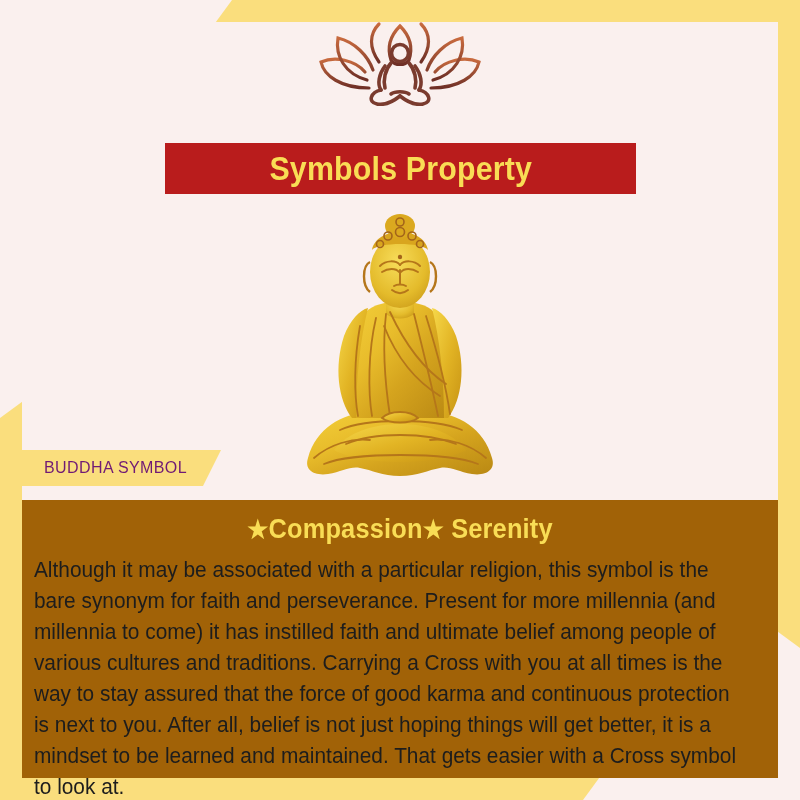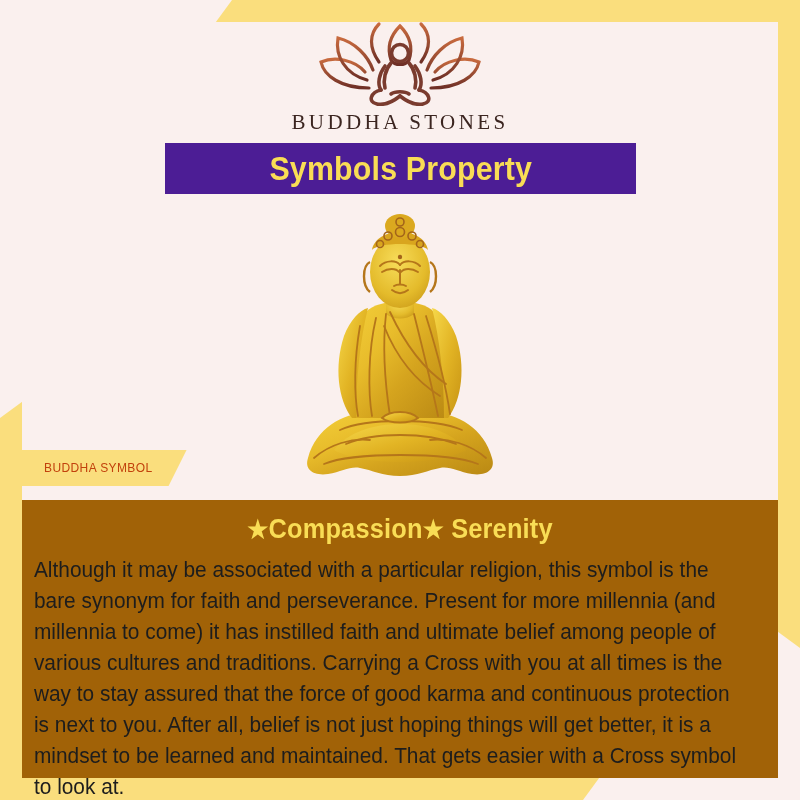--- a/index.html
+++ b/index.html
@@ -90,21 +90,21 @@
     font-weight: 400;
   }
 
   
   .title-plate {
     position: absolute;
     left: 165px;
     top: 143px;
     width: 471px;
     height: 51px;
-    background: #4c1d95;
+    background: #b91c1c;
     display: flex;
     align-items: center;
     justify-content: center;
   }
   .title-text {
     font-family: "Liberation Sans Narrow", "Liberation Sans", sans-serif;
     font-size: 33px;
     font-weight: 700;
     color: #f9dd55;
     letter-spacing: 0.2px;
@@ -134,22 +134,22 @@
     top: 450px;
     height: 36px;
     padding: 0 34px 0 22px;
     background: #fade7d;
     display: flex;
     align-items: center;
     clip-path: polygon(0 0, 100% 0, calc(100% - 18px) 100%, 0 100%);
     z-index: 4;
   }
   .ribbon-text {
-    color: #c2410c;
-    font-size: 12px;
+    color: #701a75;
+    font-size: 16px;
     font-weight: 400;
     letter-spacing: 0.4px;
     white-space: nowrap;
   }
 
   
   .content {
     position: absolute;
     left: 22px;
     right: 22px;
@@ -233,21 +233,20 @@
           <path d="M86 45 C 80 52, 78 62, 80 70"></path>
           <path d="M104 45 C 110 52, 112 62, 110 70"></path>
 
           <path d="M76 72 C 66 74, 62 84, 72 86 C 82 88, 90 82, 95 78"></path>
           <path d="M114 72 C 124 74, 128 84, 118 86 C 108 88, 100 82, 95 78"></path>
 
           <path d="M86 76 C 90 73, 100 73, 104 76"></path>
         </g>
       </svg>
     </span>
-    <span class="brand-name">BUDDHA STONES</span>
   </div>
 
   <div class="title-plate">
     <span class="title-text">Symbols Property</span>
   </div>
 
   <div class="hero">
     <svg viewBox="0 0 220 290" xmlns="http://www.w3.org/2000/svg">
       <defs>
         <linearGradient id="gold" x1="0" y1="0" x2="1" y2="1">

